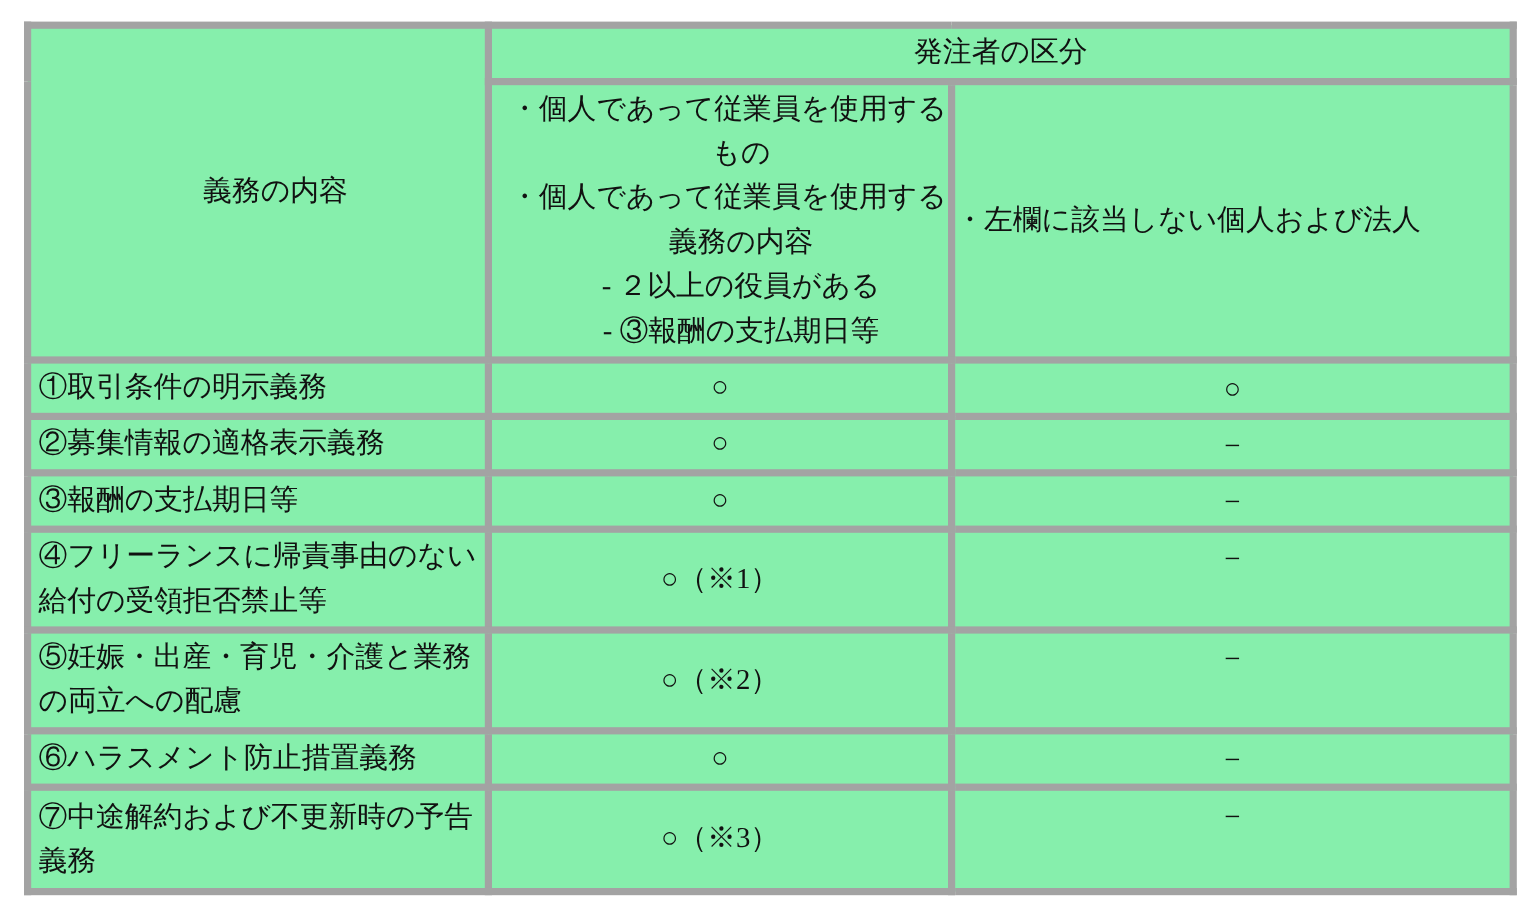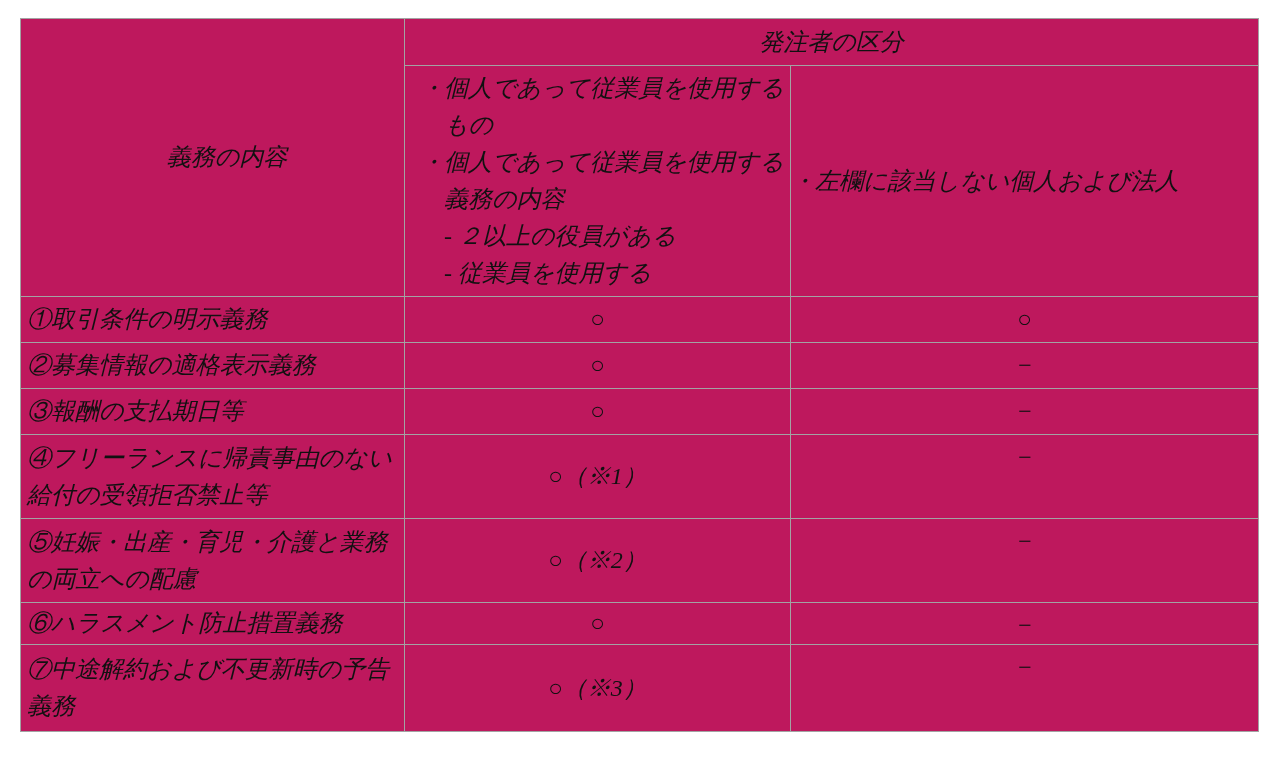--- a/index.html
+++ b/index.html
@@ -25,24 +25,23 @@
     width: 1238px;
     border-collapse: collapse;
     table-layout: fixed;
     font-size: 24px;
     line-height: 37px;
   }
   col.c1 { width: 384px; }
   col.c2 { width: 386px; }
   col.c3 { width: 468px; }
   td {
-    border: 1px solid #a3a3a3;
+    border: 6px solid #a3a3a3;
     padding: 0;
-    background: #be185d;
-    font-style: italic;
+    background: #86efac;
   }
   tr.hr1 { height: 47px; }
   tr.hr2 { height: 231px; }
   tr.rh-r1 { height: 46px; margin-left: 11px; }
   tr.rh-r2 { height: 46px; padding-left: 12px; }
   tr.rh-r3 { height: 46px; }
   tr.rh-r4 { height: 84px; }
   tr.rh-r5 { height: 84px; }
   tr.rh-r6 { height: 40px; margin-top: 31px; }
   tr.rh-r7 { height: 87px; }
@@ -50,21 +49,21 @@
     text-align: center;
     vertical-align: middle;
     padding-left: 29px;
   }
   td.cell-ord-h {
     text-align: center;
     vertical-align: middle;
   }
   td.cell-bullets {
     vertical-align: middle;
-    text-align: left;
+    text-align: center;
     padding: 2px 4px 2px 15px;
   }
   td.cell-bullets .pre-line {
     white-space: pre;
   }
   td.cell-b-h {
     vertical-align: middle;
     text-align: left;
     margin-left: 24px;
   }
@@ -98,21 +97,21 @@
         <td rowspan="2" class="cell-obl-h">義務の内容</td>
         <td colspan="2" class="cell-ord-h">発注者の区分</td>
       </tr>
       <tr class="hr2">
         <td class="cell-bullets">
           <div class="pre-line">・個人であって従業員を使用する</div>
           <div class="pre-line">　もの</div>
           <div class="pre-line">・個人であって従業員を使用する</div>
           <div class="pre-line">　義務の内容</div>
           <div class="pre-line">　- ２以上の役員がある</div>
-          <div class="pre-line">　- 従業員を使用する</div>
+          <div class="pre-line">　- ③報酬の支払期日等</div>
         </td>
         <td class="cell-b-h">・左欄に該当しない個人および法人</td>
       </tr>
 
       <tr class="rh-r1">
         <td class="cell-label">①取引条件の明示義務</td>
         <td class="cell-a">○</td>
         <td class="cell-b">○</td>
       </tr>
       <tr class="rh-r2">

